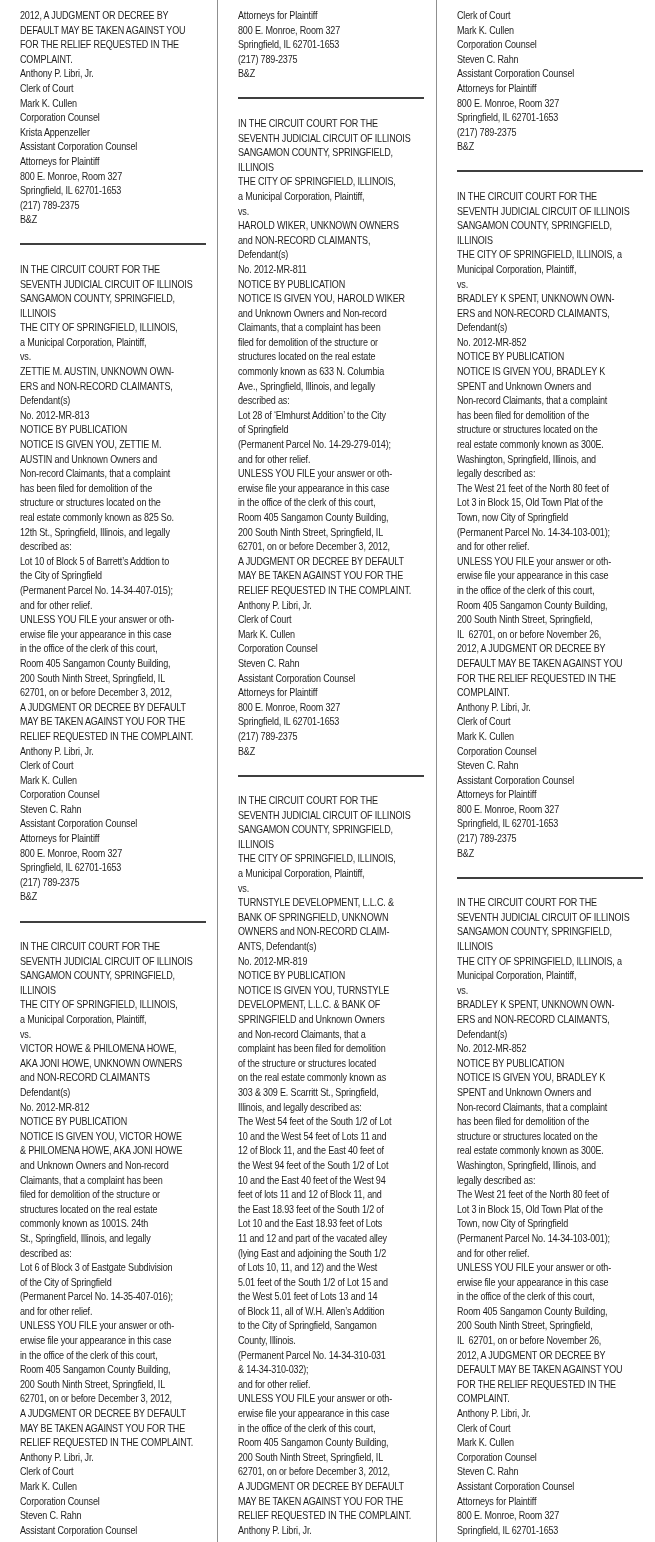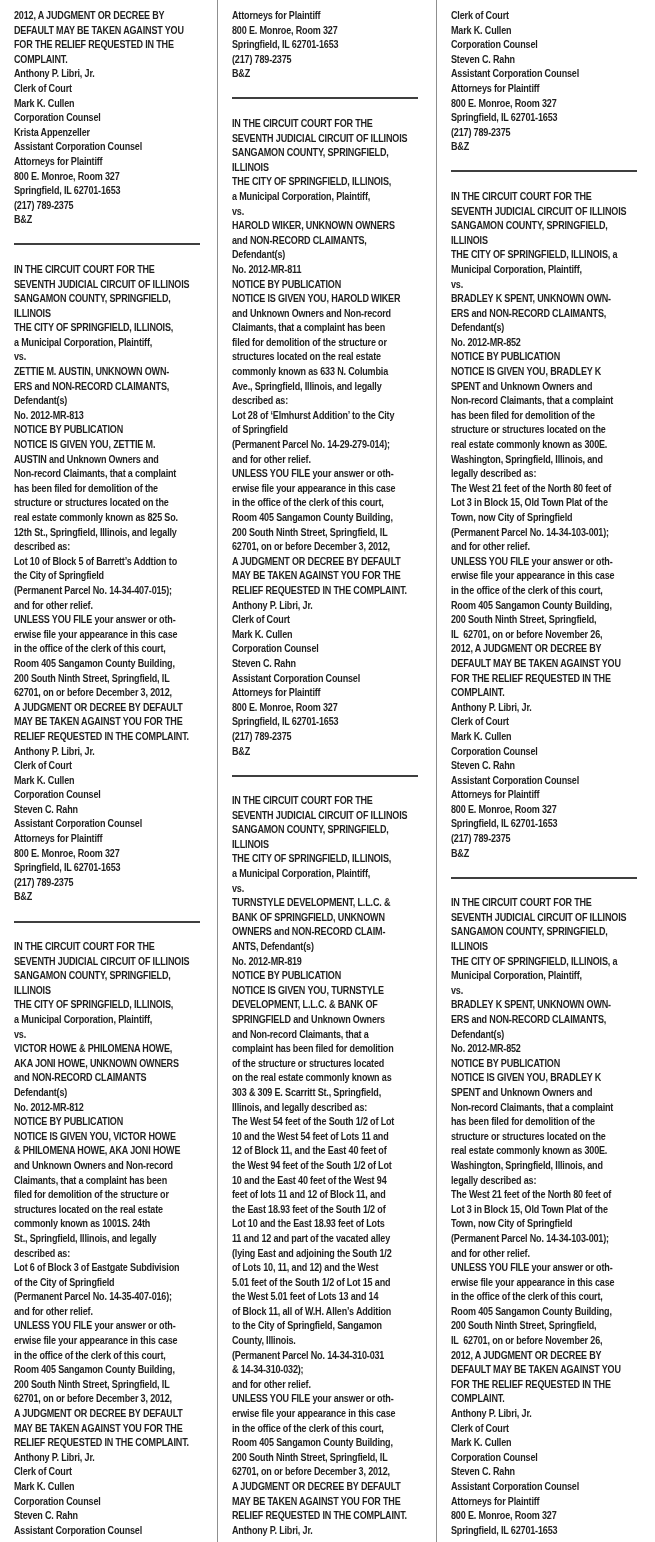--- a/index.html
+++ b/index.html
@@ -10,24 +10,23 @@
   }
   *{margin:0;padding:0;box-sizing:border-box;}
   html,body{background:var(--bg);}
   body{
     width:655px;height:1542px;overflow:hidden;
     font-family:"Liberation Sans","DejaVu Sans",sans-serif;
   }
   .page{display:flex;width:655px;height:1542px;background:var(--bg);}
   .col{
     width:218.33px;flex:0 0 218.33px;
-    padding:8px 4px 0 14px;
+    padding:8px 4px 0 20px;
     border-right:1.5px solid var(--rule);
     overflow:hidden;
-    font-weight:bold;
   }
   .col:last-child{border-right:none;}
   .line{
     font-size:11px;line-height:14.6px;color:var(--text);
     white-space:pre;letter-spacing:-0.2px;
     transform:scaleX(0.82);transform-origin:0 50%;
     width:135%;
   }
   .divider{
     height:0;border-top:2px solid var(--divider);

